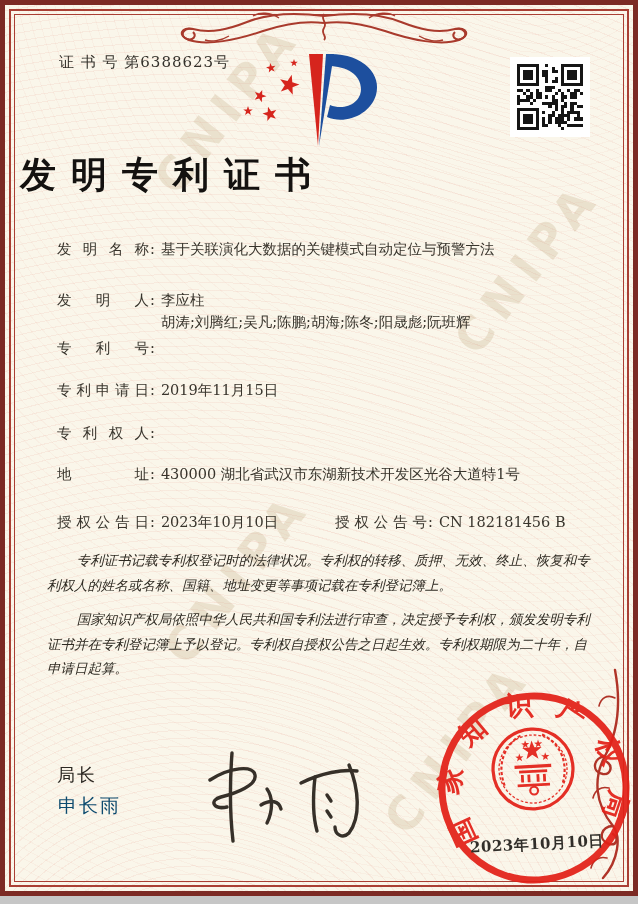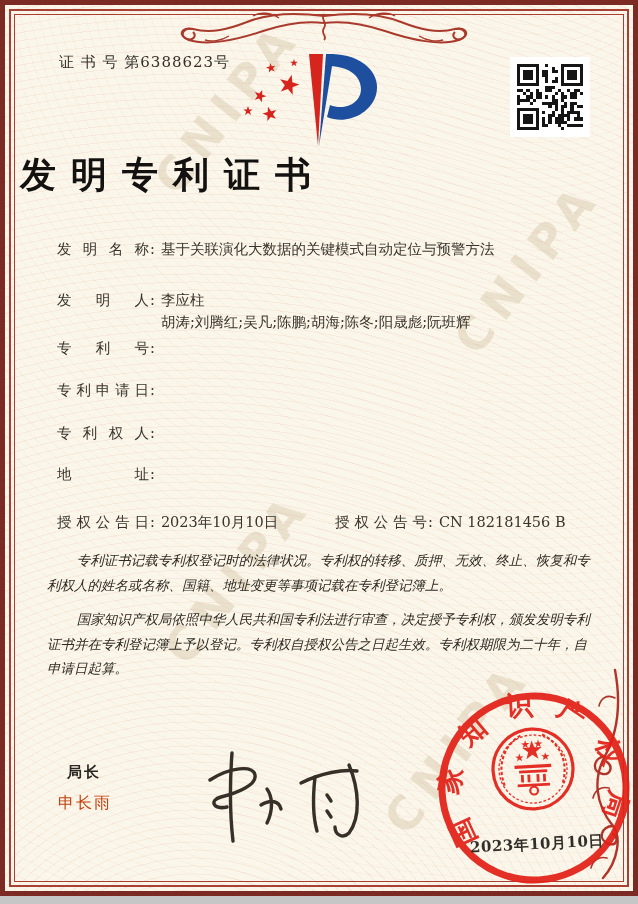--- a/index.html
+++ b/index.html
@@ -61,22 +61,22 @@
   .val div{line-height:22px;}
   .fgroup{display:inline-flex;align-items:flex-start;}
   .fgroup2{position:absolute;left:278px;top:0;display:inline-flex;align-items:flex-start;}
 
   .body-text{
     position:absolute;top:543px;left:42px;right:36px;
     font-size:13.5px;line-height:1.82;font-style:italic;color:#2e2a22;
   }
   .body-text p{margin:0 0 10px;text-indent:2.2em;}
 
-  .director-title{position:absolute;left:62px;top:758px;font-size:15px;letter-spacing:2px;color:#2c2822;font-weight:700;}
-  .director-name{position:absolute;left:53px;top:788px;font-size:16px;letter-spacing:2px;color:#c2410c;font-weight:500;}
+  .director-title{position:absolute;left:52px;top:758px;font-size:18px;letter-spacing:2px;color:#2c2822;font-weight:400;}
+  .director-name{position:absolute;left:53px;top:788px;font-size:19px;letter-spacing:2px;color:#0c4a6e;font-weight:500;}
   .signature{position:absolute;left:175px;top:730px;width:210px;height:110px;}
 
   .seal{position:absolute;left:424px;top:680px;width:210px;height:210px;z-index:4;}
   .sealTxt{font-size:27px;font-weight:700;letter-spacing:21px;font-family:"DejaVu Serif",serif;}
   .sealDate{font-size:15px;fill:#221f1b;font-weight:600;letter-spacing:0.5px;font-family:"DejaVu Serif",serif;}
 
   .flourish-top{position:absolute;left:154px;top:5px;width:330px;height:38px;z-index:2;}
   .flourish-corner{position:absolute;right:10px;bottom:8px;width:60px;height:215px;z-index:3;}
 </style>
 </head>
@@ -302,39 +302,41 @@
 
     <div class="row" style="top:374px">
       <span class="lbl">
           <span>专</span>
           <span>利</span>
           <span>申</span>
           <span>请</span>
           <span>日</span>
         </span>
       <span class="colon">:</span>
+      <span class="val">2019年11月15日</span>
     </div>
 
     <div class="row" style="top:417px">
       <span class="lbl">
           <span>专</span>
           <span>利</span>
           <span>权</span>
           <span>人</span>
         </span>
       <span class="colon">:</span>
     </div>
 
     <div class="row" style="top:458px">
       <span class="lbl">
           <span>地</span>
           <span>址</span>
         </span>
       <span class="colon">:</span>
       <span class="val">
+        <div>430000 湖北省武汉市东湖新技术开发区光谷大道特1号</div>
       </span>
     </div>
 
     <div class="row" style="top:506px">
       <span class="fgroup">
         <span class="lbl">
             <span>授</span>
             <span>权</span>
             <span>公</span>
             <span>告</span>

